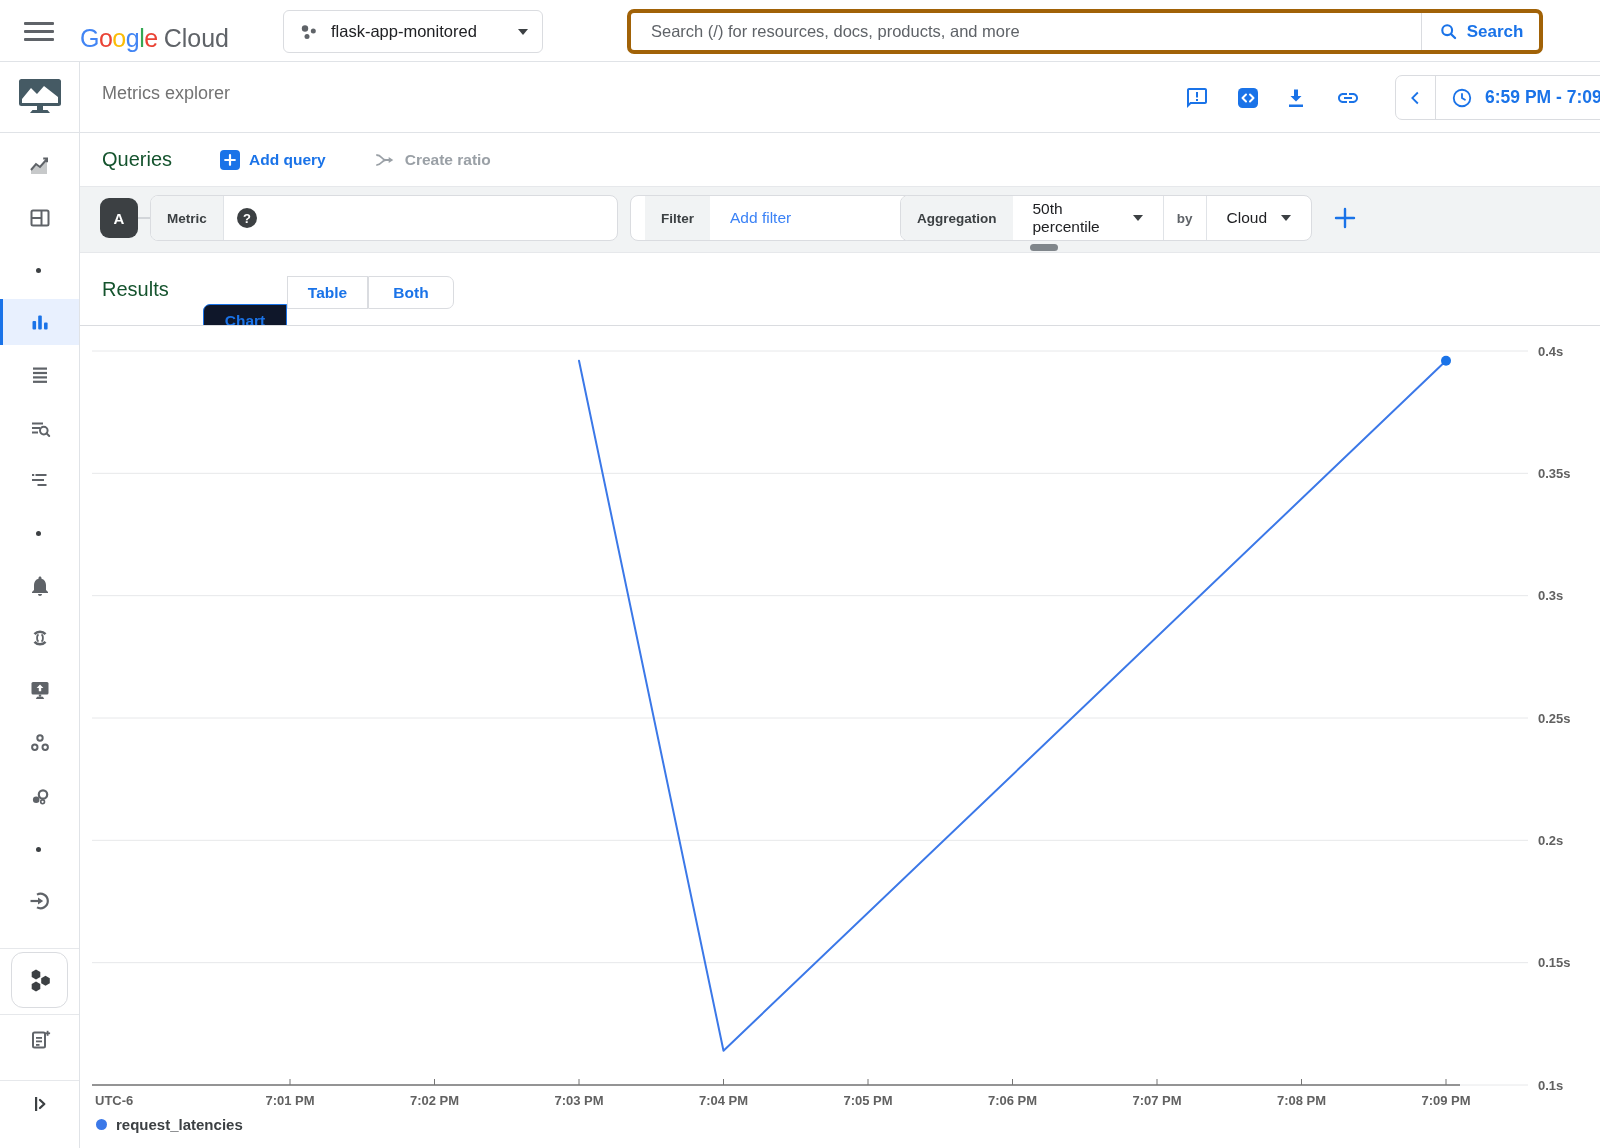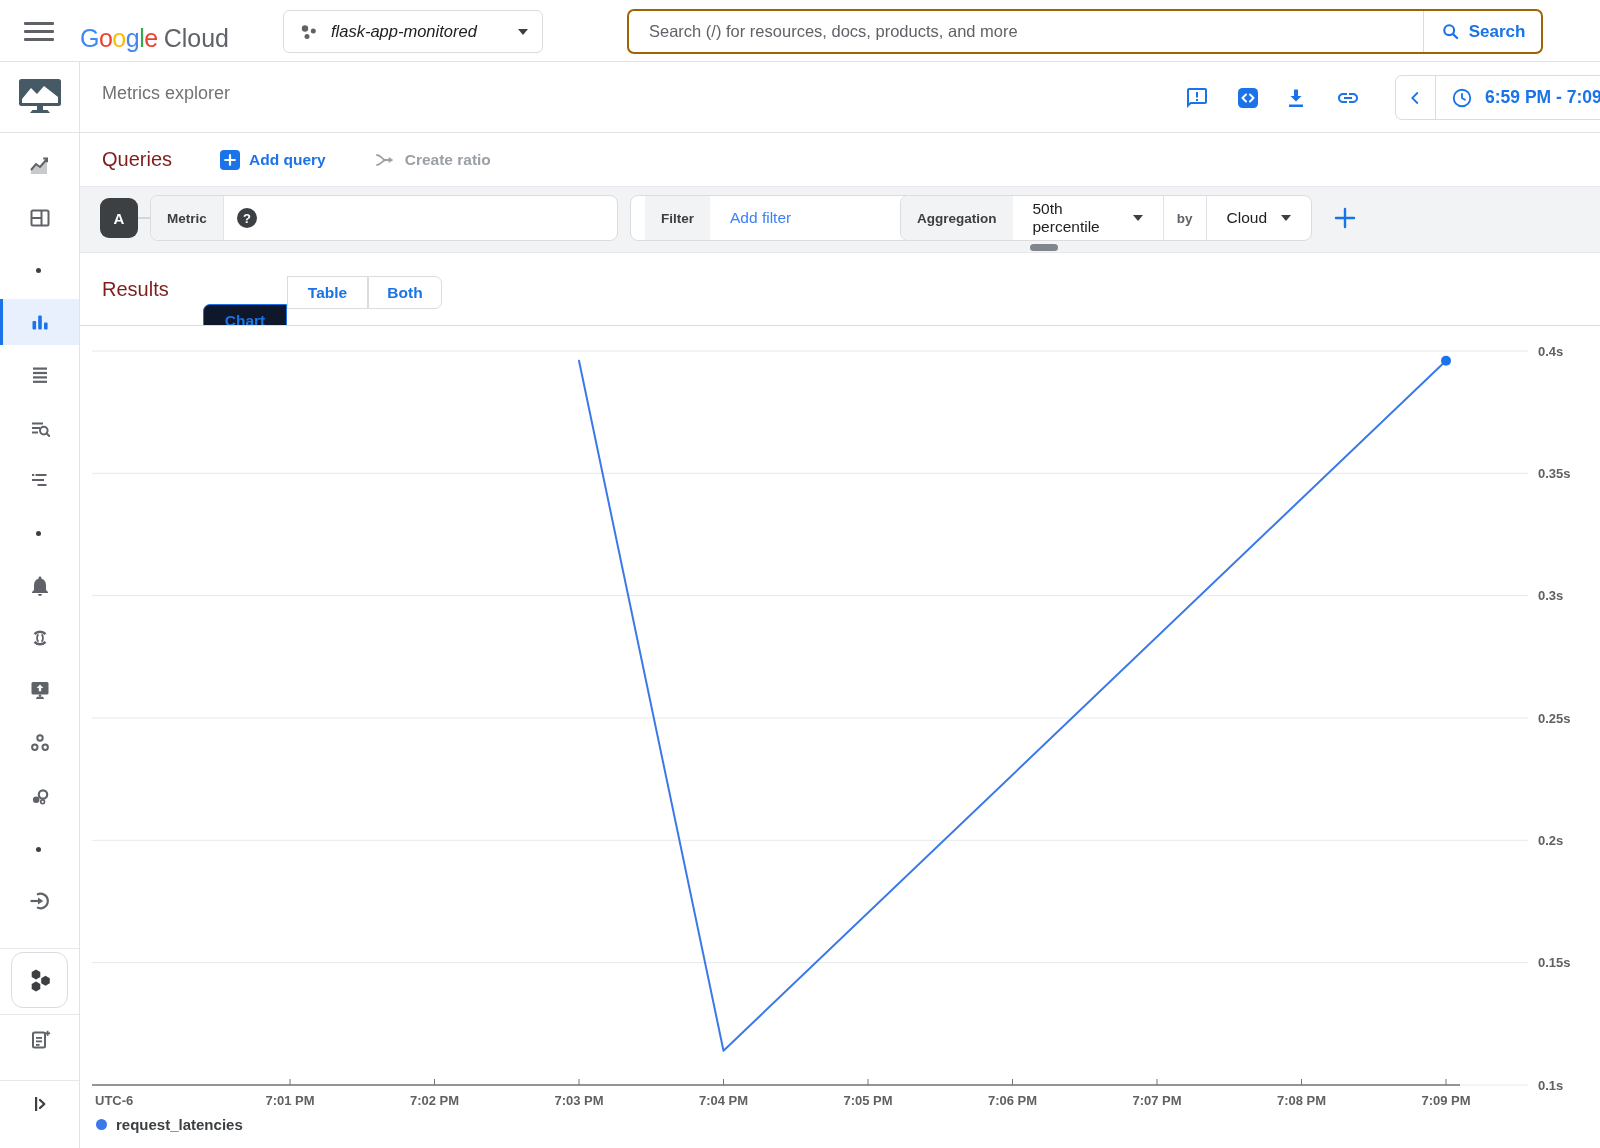--- a/index.html
+++ b/index.html
@@ -10,26 +10,26 @@
   
   .topbar { position:absolute; left:0; top:0; width:1600px; height:62px; background:#fff;
     border-bottom:1px solid #e0e3e7; z-index:5; }
   .hamburger { position:absolute; left:24px; top:17px; width:32px; height:28px; cursor:pointer; }
   .hamburger div { width:30px; height:3.5px; background:#5f6368; margin:4.5px 0; border-radius:1px; }
   .logo { position:absolute; left:80px; top:24px; font-size:25px; letter-spacing:-.5px; }
   .logo .cloud { color:#5f6368; margin-left:6px; letter-spacing:0; }
   .lb{color:#4285F4}.lr{color:#EA4335}.ly{color:#FBBC05}.lg{color:#34A853}
   .project-btn { position:absolute; left:283px; top:10px; width:260px; height:43px;
     border:1px solid #dadce0; border-radius:6px; display:flex; align-items:center;
-    padding:0 14px; gap:11px; background:#fff; cursor:pointer;font-style:italic; }
+    padding:0 14px; gap:11px; background:#fff; cursor:pointer; }
   .project-btn .plabel { font-size:16.5px; color:#202124; flex:1; }
   .caret { width:0; height:0; border-left:5px solid transparent; border-right:5px solid transparent;
     border-top:6px solid #3c4043; }
   .searchbar { position:absolute; left:627px; top:9px; width:916px; height:45px;
-    border:2px solid #a16207; border-radius:7px; background:#fff; display:flex; align-items:stretch; }
+    border:4px solid #a16207; border-radius:7px; background:#fff; display:flex; align-items:stretch; }
   .searchbar input { flex:1; border:none; outline:none; background:transparent; padding:0 20px;
     font-size:16.5px; color:#202124; font-family:"Liberation Sans",sans-serif; }
   .searchbar input::placeholder { color:#5f6368; opacity:1; }
   .search-btn { width:118px; border-left:1px solid #dadce0; display:flex; align-items:center;
     justify-content:center; gap:8px; color:#1a73e8; font-size:17px; font-weight:700; cursor:pointer; }
 
   
   .sidebar { position:absolute; left:0; top:62px; width:80px; bottom:0; background:#fff;
     border-right:1px solid #e0e3e7; z-index:4; }
   .side-logo { position:absolute; left:0; top:0; width:79px; height:71px; display:flex;
@@ -51,21 +51,21 @@
   .hicon { position:absolute; top:24px; width:24px; height:24px; cursor:pointer; }
   .range-group { position:absolute; left:1315px; top:13px; width:310px; height:45px;
     border:1px solid #dadce0; border-radius:7px; display:flex; align-items:center; background:#fff; }
   .range-back { width:40px; height:100%; display:flex; align-items:center; justify-content:center;
     border-right:1px solid #dadce0; cursor:pointer; }
   .range-label { display:flex; align-items:center; gap:12px; padding-left:15px; color:#1a73e8;
     font-size:17.5px; font-weight:700; white-space:nowrap; cursor:pointer; }
 
   .queries-row { position:absolute; left:0; top:71px; right:0; height:53px; background:#fff;
     display:flex; align-items:center; }
-  .sec-title { font-size:20px; color:#7f1d1d; }
+  .sec-title { font-size:20px; color:#14532d; }
   .queries-row .sec-title { margin-left:22px; }
   .addq { display:flex; align-items:center; gap:9px; margin-left:48px; color:#1a73e8;
     font-size:15.5px; font-weight:700; cursor:pointer; }
   .ratio { display:flex; align-items:center; gap:9px; margin-left:48px; color:#9aa0a6;
     font-size:15.5px; font-weight:700; cursor:default; }
 
   .builder-row { position:absolute; left:0; top:124px; right:0; height:67px; background:#f1f3f4;
     border-top:1px solid #e6e8eb; border-bottom:1px solid #e6e8eb; }
   .qbadge { position:absolute; left:20px; top:11px; width:38px; height:40px; background:#3c4043;
     border-radius:9px; color:#fff; font-size:15px; font-weight:700; display:flex; align-items:center;
@@ -364,21 +364,21 @@
       </svg>
     </div>
     <div class="drag-handle"></div>
   </div>
 
   <div class="results-row">
     <div class="sec-title">Results</div>
     <div class="tabs">
       <div class="tab first selected" style="width:84px">Chart</div>
       <div class="tab" style="width:81px">Table</div>
-      <div class="tab last" style="width:74px">Both</div>
+      <div class="tab last" style="width:86px">Both</div>
     </div>
   </div>
 
   <div class="chart-wrap">
     <svg id="chart-svg" width="1520" height="823" viewBox="0 0 1520 823">
         <line x1="12" y1="25" x2="1448" y2="25" stroke="#e7e8ea" stroke-width="1"></line>
         <text x="1458" y="29.5" fill="#616161" font-size="13">0.4s</text>
         <line x1="12" y1="147.33333333333343" x2="1448" y2="147.33333333333343" stroke="#e7e8ea" stroke-width="1"></line>
         <text x="1458" y="151.83333333333343" fill="#616161" font-size="13">0.35s</text>
         <line x1="12" y1="269.6666666666667" x2="1448" y2="269.6666666666667" stroke="#e7e8ea" stroke-width="1"></line>

